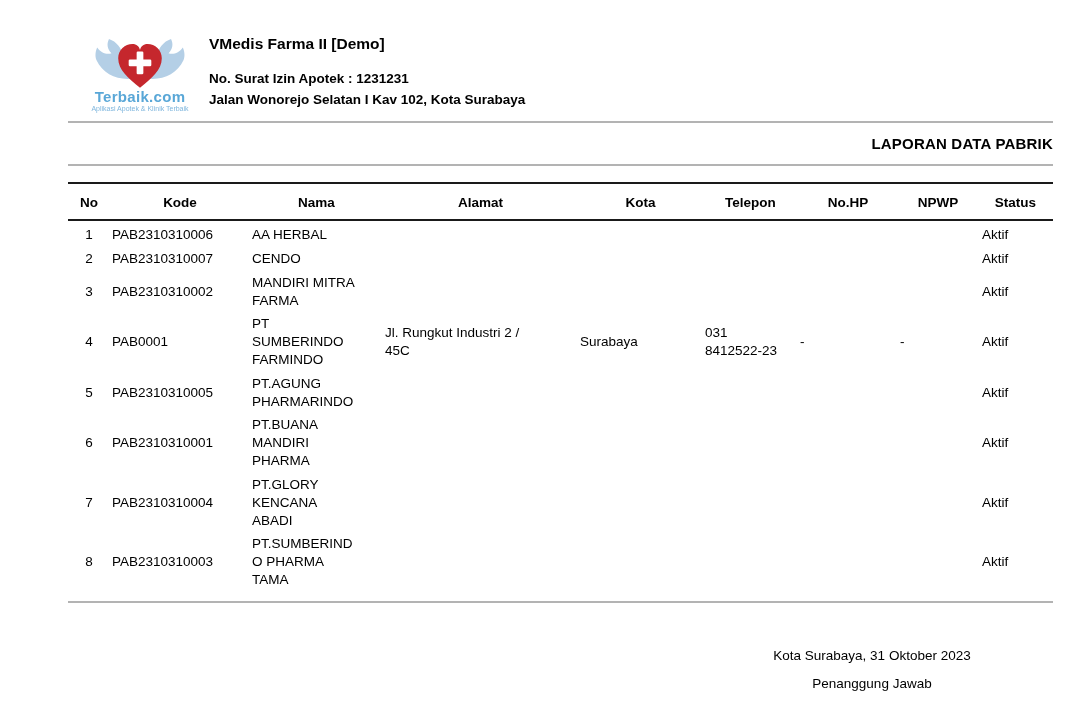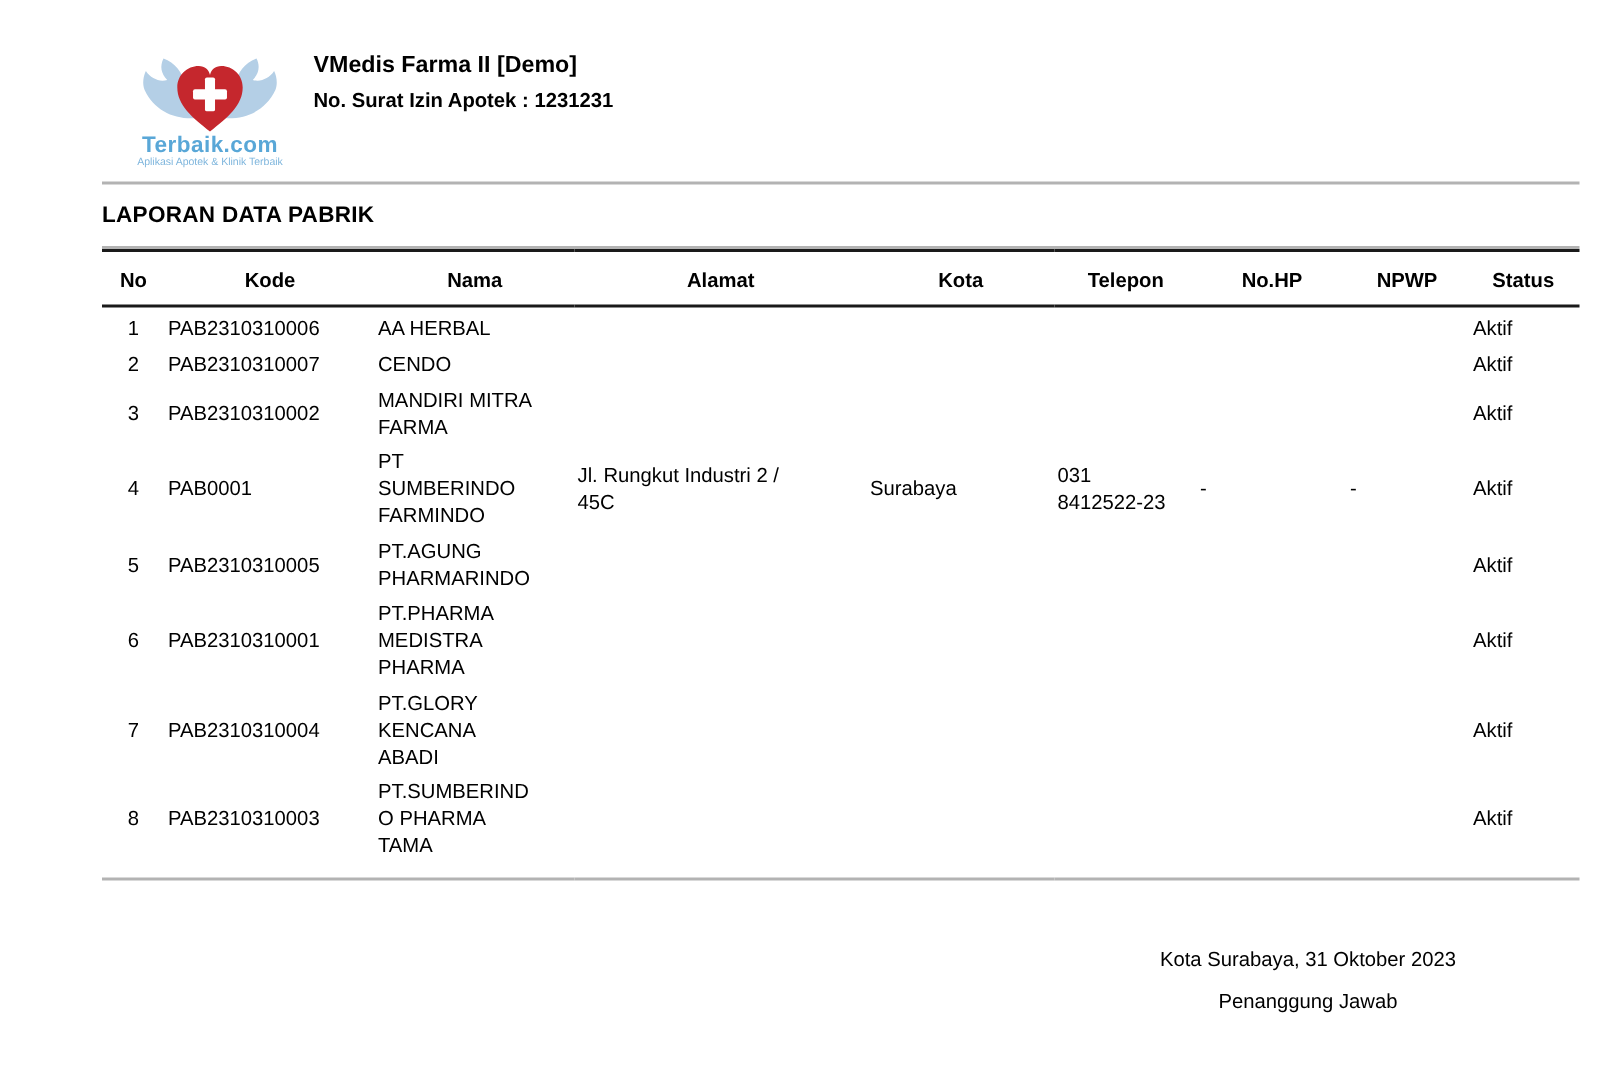--- a/index.html
+++ b/index.html
@@ -18,36 +18,36 @@
   }
   .content{margin:0 24px 0 68px;width:985px;}
 
   
   .letterhead{display:flex;padding-top:34px;padding-bottom:8px;}
   .logo-wrap{width:118px;margin-left:13px;flex:0 0 auto;text-align:center;}
   .logo-wrap svg{display:block;margin:0 auto;}
   .brand-text{font-size:15px;font-weight:bold;color:var(--brand-blue);letter-spacing:.3px;line-height:1.05;margin-top:-2px;}
   .brand-tagline{font-size:7px;color:#7fb6dd;line-height:1.2;}
   .letterhead-info{margin-left:10px;padding-top:1px;}
-  .company-name{font-size:15.5px;font-weight:bold;margin-bottom:6px;line-height:1.15;}
+  .company-name{font-size:15.5px;font-weight:bold;margin-bottom:18px;line-height:1.15;}
   .info-line{font-size:13.5px;font-weight:bold;margin-bottom:6px;line-height:1.15;}
   .info-line:last-child{margin-bottom:0;}
 
   
   .title-block{
     border-top:2px solid var(--line-gray);
     border-bottom:2px solid var(--line-gray);
-    text-align:left;padding:12px 0 11px;
+    text-align:right;padding:12px 0 11px;
   }
   .report-title{font-size:15px;font-weight:bold;letter-spacing:.2px;}
 
   
   table.report{
     width:985px;border-collapse:collapse;table-layout:fixed;
-    margin-top:0;
+    margin-top:16px;
     border-top:2px solid var(--line-black);
     border-bottom:2px solid var(--line-gray);
   }
   col.c-no{width:42px;}  col.c-kode{width:140px;} col.c-nama{width:133px;}
   col.c-alamat{width:195px;} col.c-kota{width:125px;} col.c-telepon{width:95px;}
   col.c-nohp{width:100px;} col.c-npwp{width:80px;} col.c-status{width:75px;}
   table.report th{
     font-size:13.5px;font-weight:bold;text-align:center;vertical-align:middle;
     padding:11px 2px 9px;border-bottom:2px solid var(--line-black);
   }
@@ -85,20 +85,21 @@
 
         <rect x="61" y="21" width="8" height="27" rx="1.5" style="fill:#ffffff"></rect>
         <rect x="51.5" y="30.5" width="27" height="8" rx="1.5" style="fill:#ffffff"></rect>
       </svg>
       <div class="brand-text">Terbaik.com</div>
       <div class="brand-tagline">Aplikasi Apotek &amp; Klinik Terbaik</div>
     </div>
     <div class="letterhead-info">
       <div class="company-name">VMedis Farma II [Demo]</div>
       <div class="info-line">No. Surat Izin Apotek : 1231231</div>
+      <div class="info-line">Jalan Wonorejo Selatan I Kav 102, Kota Surabaya</div>
     </div>
   </div>
 
   <div class="title-block">
     <span class="report-title">LAPORAN DATA PABRIK</span>
   </div>
 
   <table class="report">
     <colgroup>
       <col class="c-no">
@@ -176,21 +177,21 @@
           <td></td>
           <td></td>
           <td></td>
           <td></td>
           <td></td>
           <td>Aktif</td>
         </tr>
         <tr>
           <td>6</td>
           <td>PAB2310310001</td>
-          <td>PT.PHARMA MEDISTRA PHARMA</td>
+          <td>PT.BUANA MANDIRI PHARMA</td>
           <td></td>
           <td></td>
           <td></td>
           <td></td>
           <td></td>
           <td>Aktif</td>
         </tr>
         <tr>
           <td>7</td>
           <td>PAB2310310004</td>

